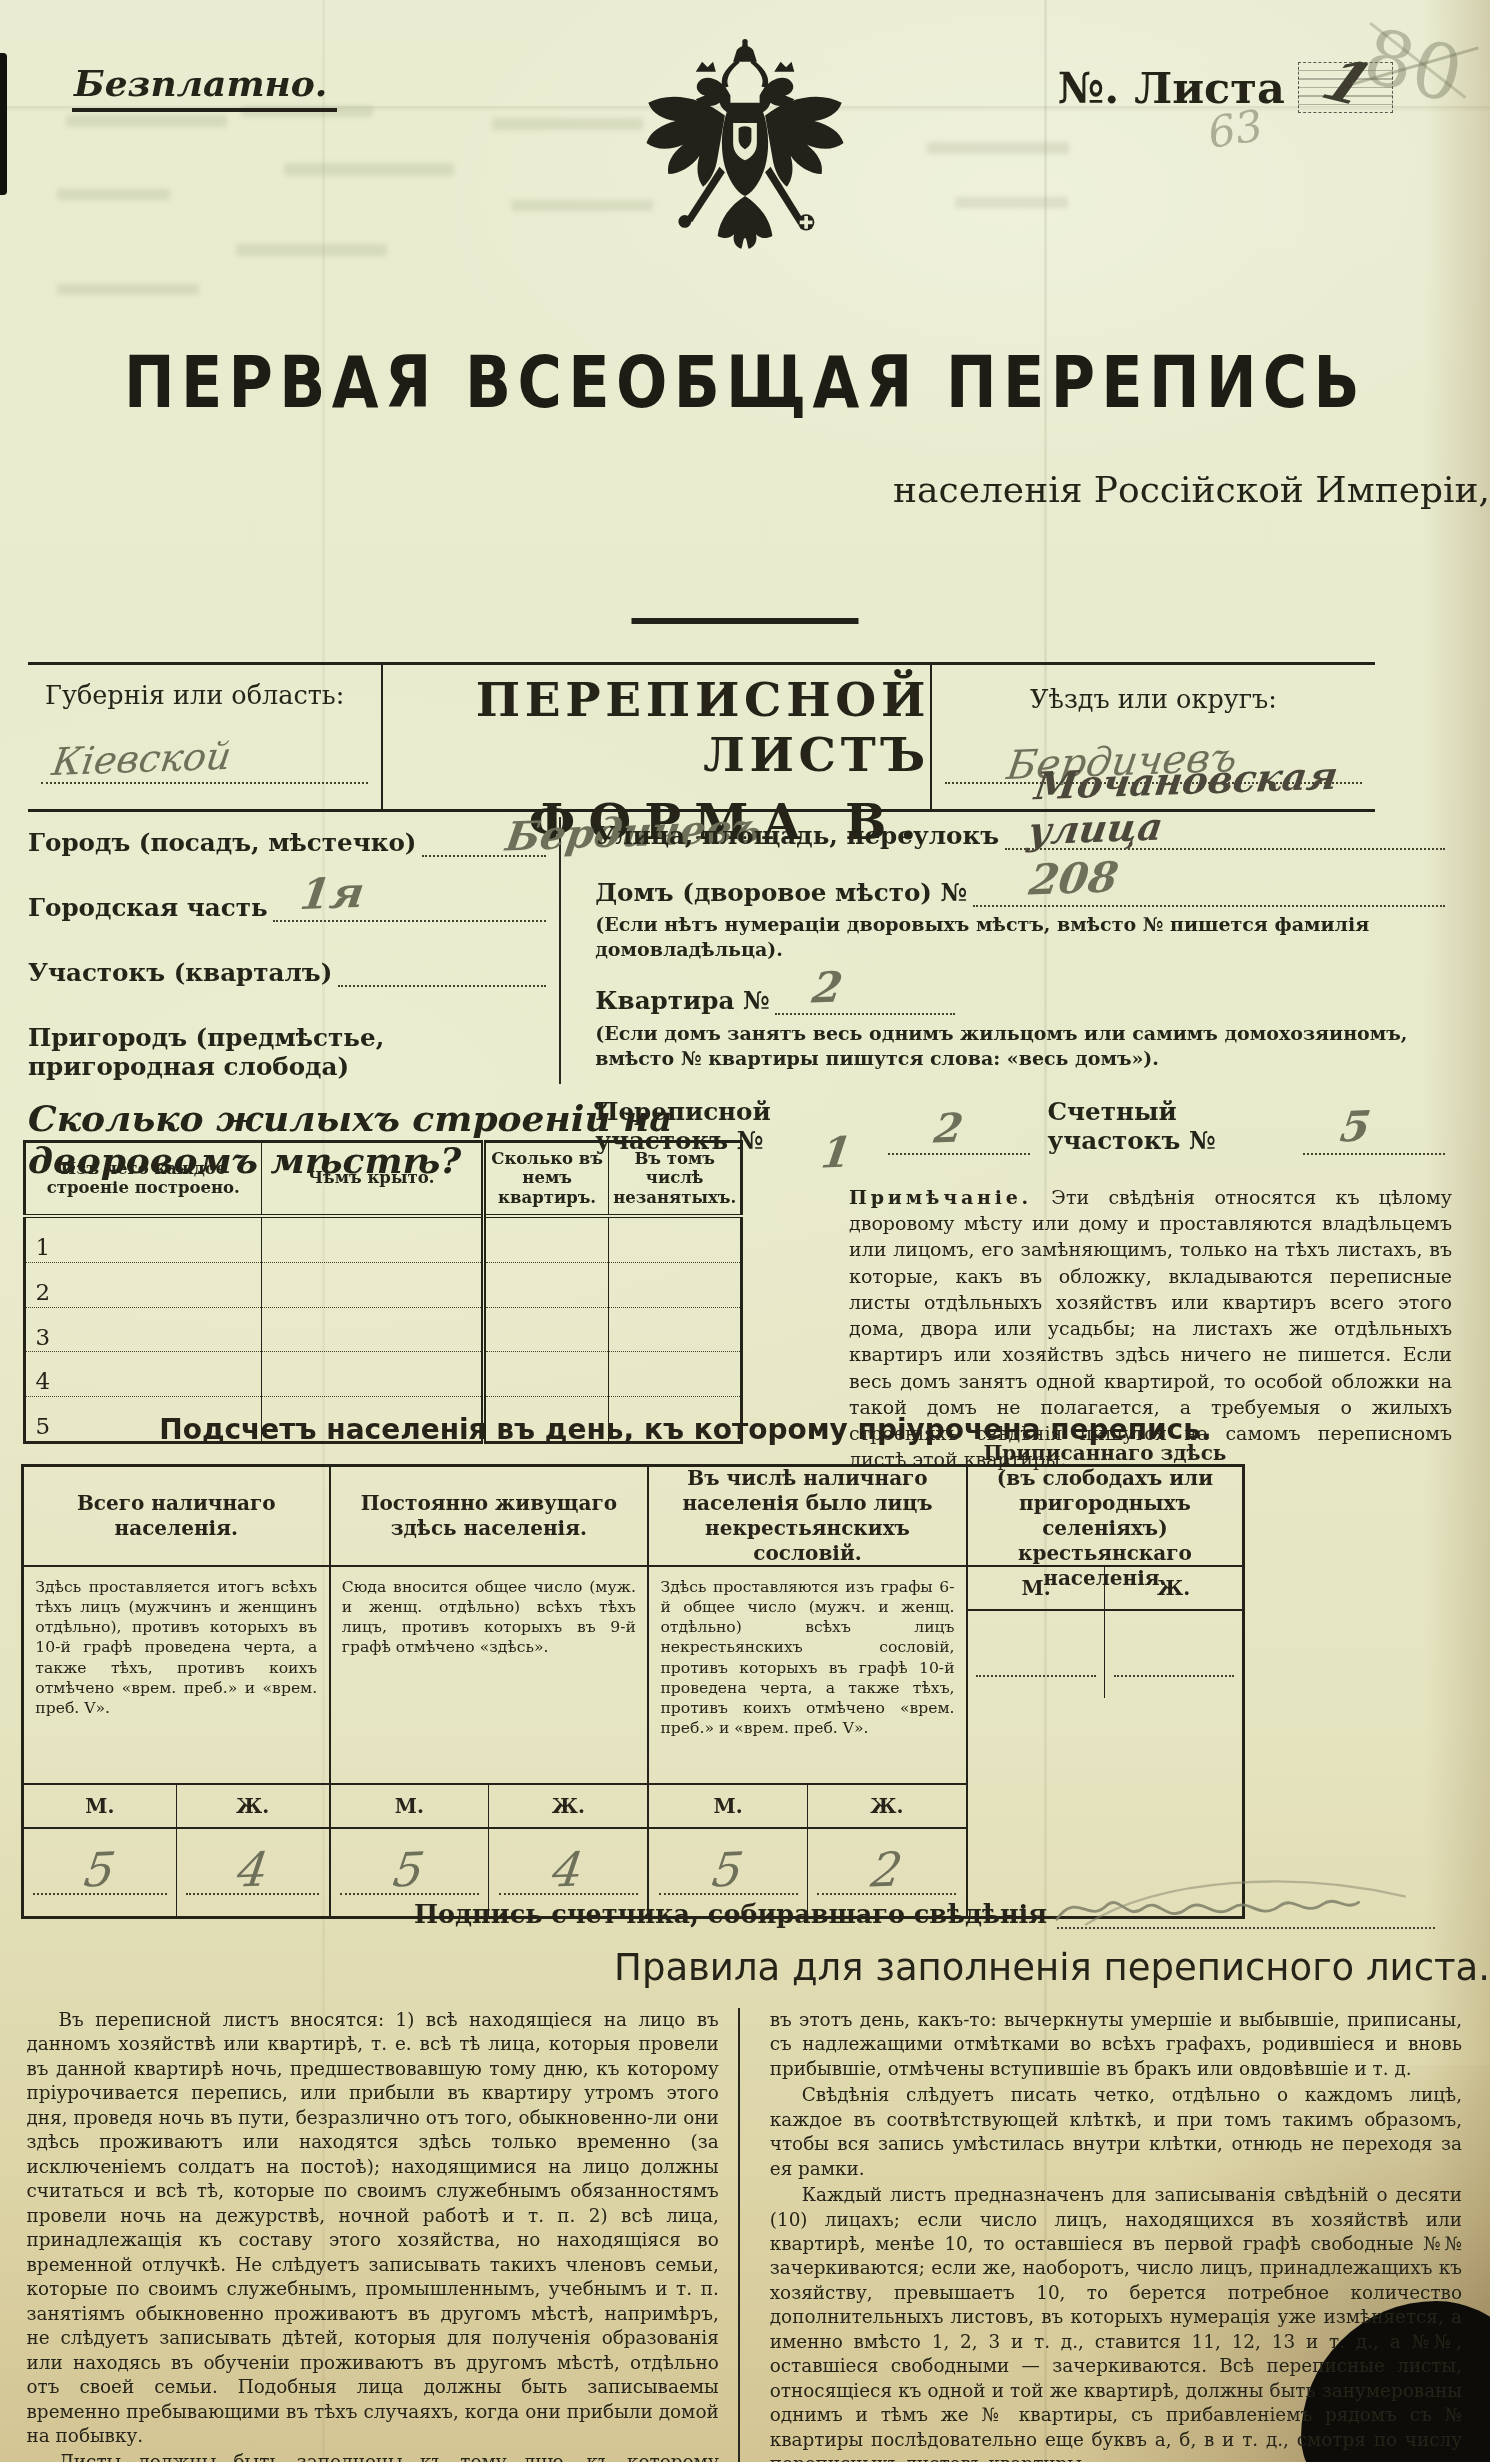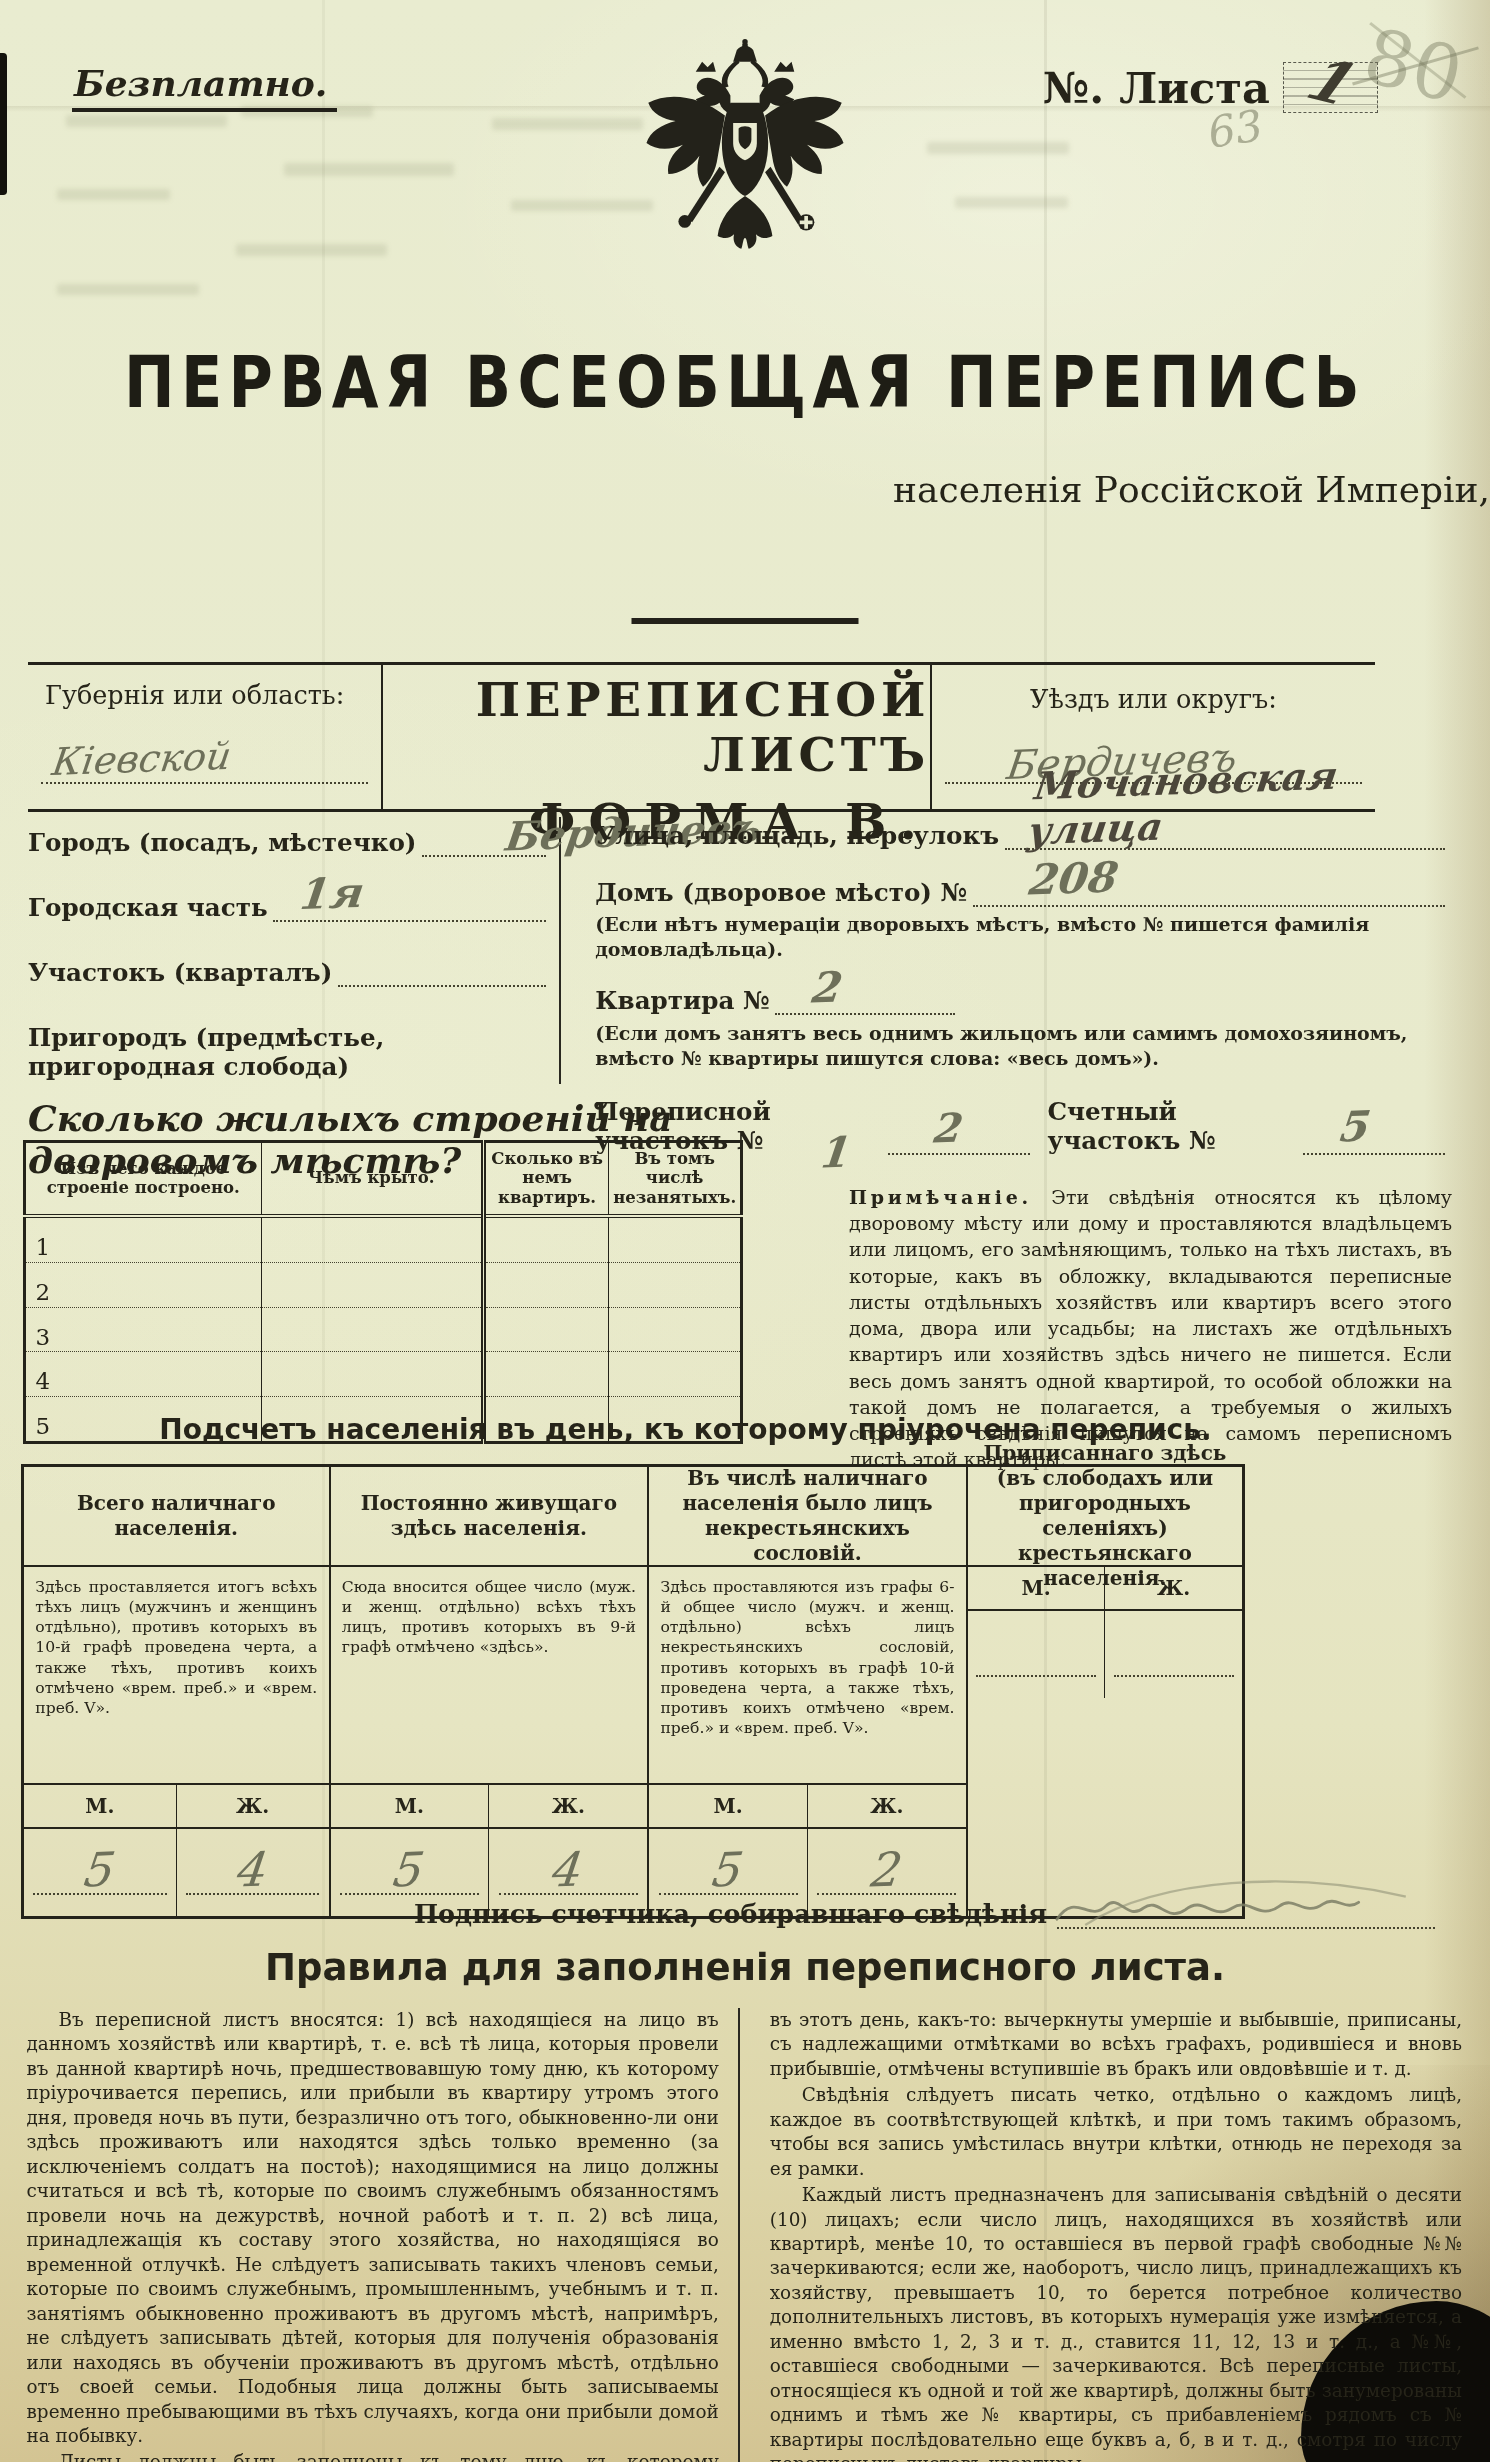--- a/index.html
+++ b/index.html
@@ -20,21 +20,21 @@
   .sliver{position:absolute;left:0;top:53px;width:6.6px;height:142px;background:#13120c;border-radius:0 3.8px 3.8px 0;}
   .vfold{position:absolute;top:0;width:2.8px;height:100%;background:rgba(95,95,65,.10);}
   .crease{position:absolute;left:0;top:106px;width:100%;height:5.7px;background:linear-gradient(180deg,rgba(120,118,85,.14),rgba(120,118,85,0));}
   .ghost{position:absolute;background:rgba(95,100,62,.13);filter:blur(2.4px);border-radius:2.8px;}
   
   .hw{font-family:"DejaVu Serif",serif;font-style:italic;color:#6e705a;transform:skewX(-10deg) rotate(-2deg);display:inline-block;}
   .hw.ink{color:#3f3c30;}
   
   .free{position:absolute;left:72px;top:62px;font-style:italic;font-weight:bold;font-size:36px;
         border-bottom:4.7px solid #23211a;padding:0 9.5px 3.8px 1.9px;}
-  .sheetno{position:absolute;right:112px;top:62px;display:flex;align-items:center;gap:13.2px;font-weight:bold;font-size:43px;text-align:right;}
+  .sheetno{position:absolute;right:97px;top:62px;display:flex;align-items:center;gap:13.2px;font-weight:bold;font-size:43px;text-align:right;}
   .no-box{position:relative;display:inline-block;width:93px;height:49px;border:1.9px dashed rgba(42,42,34,.75);
         background:repeating-linear-gradient(180deg,rgba(40,40,30,0) 0 6.6px,rgba(40,40,30,.30) 6.6px 8.5px);}
   .no-box .hw{position:absolute;left:28px;top:-15px;font-size:59px;transform:rotate(14deg) skewX(-12deg);}
   .p80{position:absolute;top:21px;right:28px;font-size:76px;color:rgba(122,125,98,.45);transform:rotate(14deg);}
   .p80::after{content:"";position:absolute;left:-15px;top:48%;width:135%;height:2.8px;background:rgba(122,125,98,.45);transform:rotate(-30deg);}
   .p80::before{content:"";position:absolute;left:-9.5px;top:42%;width:125%;height:2.8px;background:rgba(122,125,98,.35);transform:rotate(24deg);}
   .p63{position:absolute;top:104px;right:227px;font-size:43px;color:rgba(118,120,94,.55);transform:rotate(-9deg);font-style:italic;}
   .eagle{position:absolute;left:50%;top:36px;transform:translateX(-50%);}
   
   .title{position:absolute;top:346px;left:0;width:100%;text-align:center;
@@ -94,22 +94,22 @@
   .g-mzh .half,.g-vals .half{flex:1;display:flex;align-items:center;justify-content:center;position:relative;}
   .g-mzh .half+.half,.g-vals .half+.half{border-left:1.9px solid #24231a;}
   .g-vals{height:87px;display:flex;}
   .dotline{position:absolute;left:6%;right:6%;bottom:21px;border-bottom:2.4px dotted #44422f;}
   .g-vals .hw{position:absolute;bottom:19px;font-size:47px;}
   
   .sigrow{position:absolute;top:1899px;left:414px;display:flex;align-items:flex-end;font-weight:bold;font-size:25.5px;}
   .sigline{position:relative;width:378px;border-bottom:2.4px dotted #44422f;height:9.5px;margin-left:9.5px;}
   .sigline svg{position:absolute;left:-9.5px;bottom:-13.2px;}
   
-  .rules-title{position:absolute;top:1946px;left:0;width:100%;text-align:center;
-    font-family:"DejaVu Sans","Liberation Sans",sans-serif;font-weight:bold;font-size:37px;}
+  .rules-title{position:absolute;top:1946px;left:0;width:100%;text-align:right;
+    font-family:"DejaVu Sans","Liberation Sans",sans-serif;font-weight:normal;font-size:37px;}
   .rules{position:absolute;left:26.5px;right:28px;top:2008px;display:flex;}
   .rcol{flex:1;font-size:18.4px;line-height:1.33;text-align:justify;}
   .rcol p{margin:0 0 1.9px 0;}
   .rcol p.ind{text-indent:32px;}
   .rcol-left{padding-right:19px;}
   .rcol-right{border-left:2.4px solid #2a2921;padding-left:30px;}
 </style>
 </head>
 <body>
 

